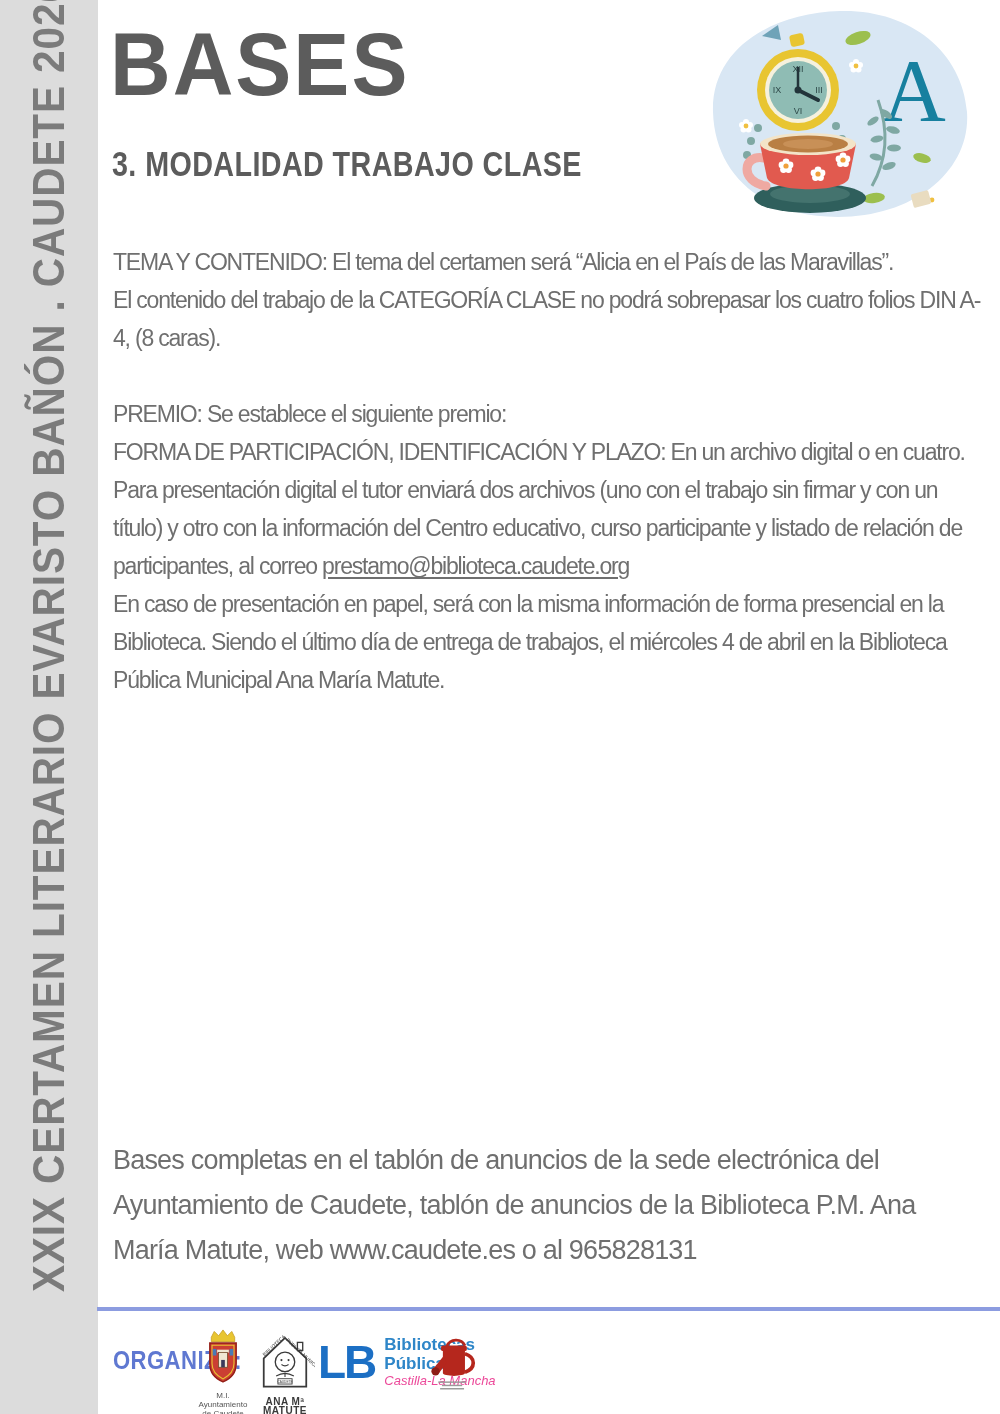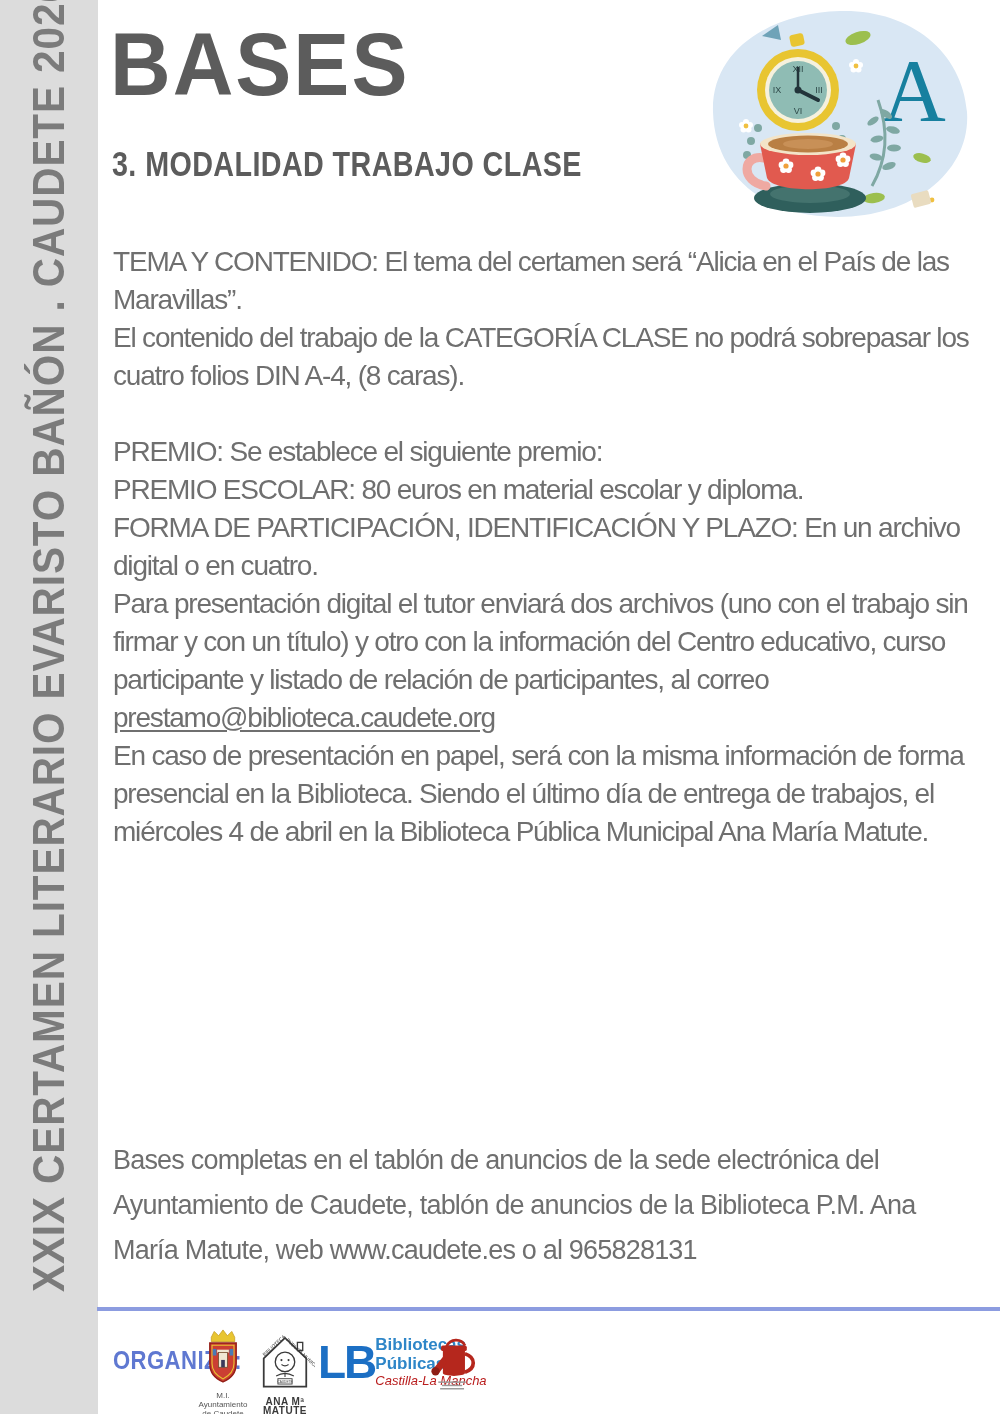--- a/index.html
+++ b/index.html
@@ -19,42 +19,42 @@
         font-weight:bold;letter-spacing:0.5px;color:#5c5c5c;white-space:nowrap;
         transform:scaleX(0.82);transform-origin:0 0;}
 
   
   .illustration{position:absolute;left:706px;top:8px;width:268px;height:212px;}
 
   
   .content{position:absolute;left:113px;top:243px;width:868px;color:#6f6f6f;}
   .content p{margin:0;}
   .round{font-size:26.5px;line-height:38px;letter-spacing:0.2px;}
-  .cond{font-size:28px;line-height:38px;letter-spacing:-1.2px;}
+  .cond{font-size:23px;line-height:38px;letter-spacing:-1.2px;}
   .spacer{height:38px;}
   .underline{text-decoration:underline;text-underline-offset:3px;}
 
   .bases-note{position:absolute;left:113px;top:1138px;width:868px;margin:0;text-align:left;
         font-size:27px;line-height:45px;letter-spacing:-0.8px;color:#6f6f6f;}
 
   
   .divider{position:absolute;left:97px;top:1307px;width:903px;height:4px;background:#8c9ce0;}
   .footer{position:absolute;left:113px;top:1325px;width:880px;height:89px;}
   .organiza{position:absolute;left:0;top:20px;font-size:26px;font-weight:bold;color:#5f78d1;
         letter-spacing:0.5px;transform:scaleX(0.85);transform-origin:0 0;white-space:nowrap;}
   .logo{position:absolute;text-align:center;}
   .logo-ayto{left:80px;top:2px;width:60px;}
   .logo-house{left:140px;top:5px;width:64px;}
-  .logo-lb{left:205px;top:10px;display:flex;align-items:center;text-align:left;}
+  .logo-lb{left:205px;top:10px;display:flex;align-items:center;gap:9px;text-align:left;}
   .logo-can{left:315px;top:8px;width:50px;}
   .cap{font-size:8px;line-height:9px;color:#555;}
   .house-cap{font-size:10px;letter-spacing:0.5px;color:#3a3a3a;font-weight:bold;margin-top:1px;}
   .lb-mark{font-size:46px;line-height:46px;font-weight:bold;color:#1c6fc4;letter-spacing:-2px;}
   .bp1{font-size:17px;line-height:19px;font-weight:bold;color:#2e86c8;}
-  .bp2{font-size:13px;line-height:16px;color:#b91c1c;font-style:italic;}
+  .bp2{font-size:13px;line-height:16px;color:#ec4899;font-style:italic;}
 </style>
 </head>
 <body>
 
 <div class="page">
 
   <div class="sidebar">
     <div class="sidebar-text">XXIX CERTAMEN LITERARIO EVARISTO BAÑÓN . CAUDETE 2026.</div>
   </div>
 
@@ -171,21 +171,20 @@
 
       <rect x="206" y="184" width="18" height="14" rx="2" fill="#e9dcc0" transform="rotate(-15 215 191)"></rect>
     </svg>
   </div>
 
   <div class="content">
     <p class="cond">TEMA Y CONTENIDO: El tema del certamen será “Alicia en el País de las Maravillas”.</p>
     <p class="cond">El contenido del trabajo de la CATEGORÍA CLASE no podrá sobrepasar los cuatro folios DIN A-4, (8 caras).</p>
     <div class="spacer"></div>
     <p class="cond">PREMIO: Se establece el siguiente premio:</p>
-    <p class="cond">PREMIO ESCOLAR: 80 euros en material escolar y diploma.</p>
     <p class="cond">FORMA DE PARTICIPACIÓN, IDENTIFICACIÓN Y PLAZO: En un archivo digital o en cuatro.</p>
     <p class="cond"><span>Para presentación digital el tutor enviará dos archivos (uno con el trabajo sin firmar y con un título) y otro con la información del Centro educativo, curso participante y listado de relación de participantes, al correo </span><span class="underline">prestamo@biblioteca.caudete.org</span></p>
     <p class="cond">En caso de presentación en papel, será con la misma información de forma presencial en la Biblioteca. Siendo el último día de entrega de trabajos, el miércoles 4 de abril en la Biblioteca Pública Municipal Ana María Matute.</p>
   </div>
 
   <p class="bases-note">Bases completas en el tablón de anuncios de la sede electrónica del Ayuntamiento de Caudete, tablón de anuncios de la Biblioteca P.M. Ana María Matute, web www.caudete.es o al 965828131</p>
 
   <div class="divider"></div>
 
   <div class="footer">

